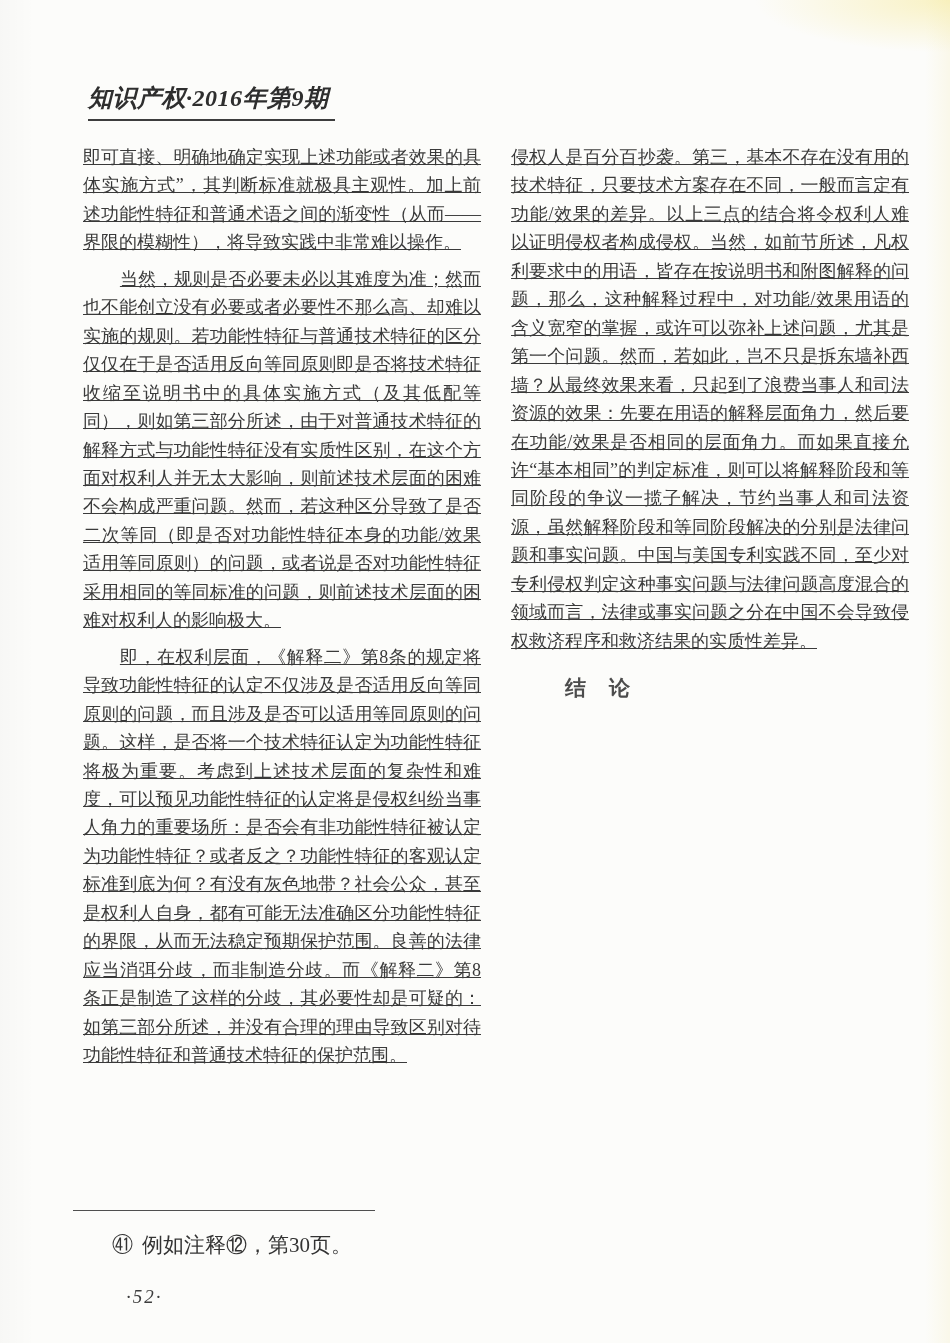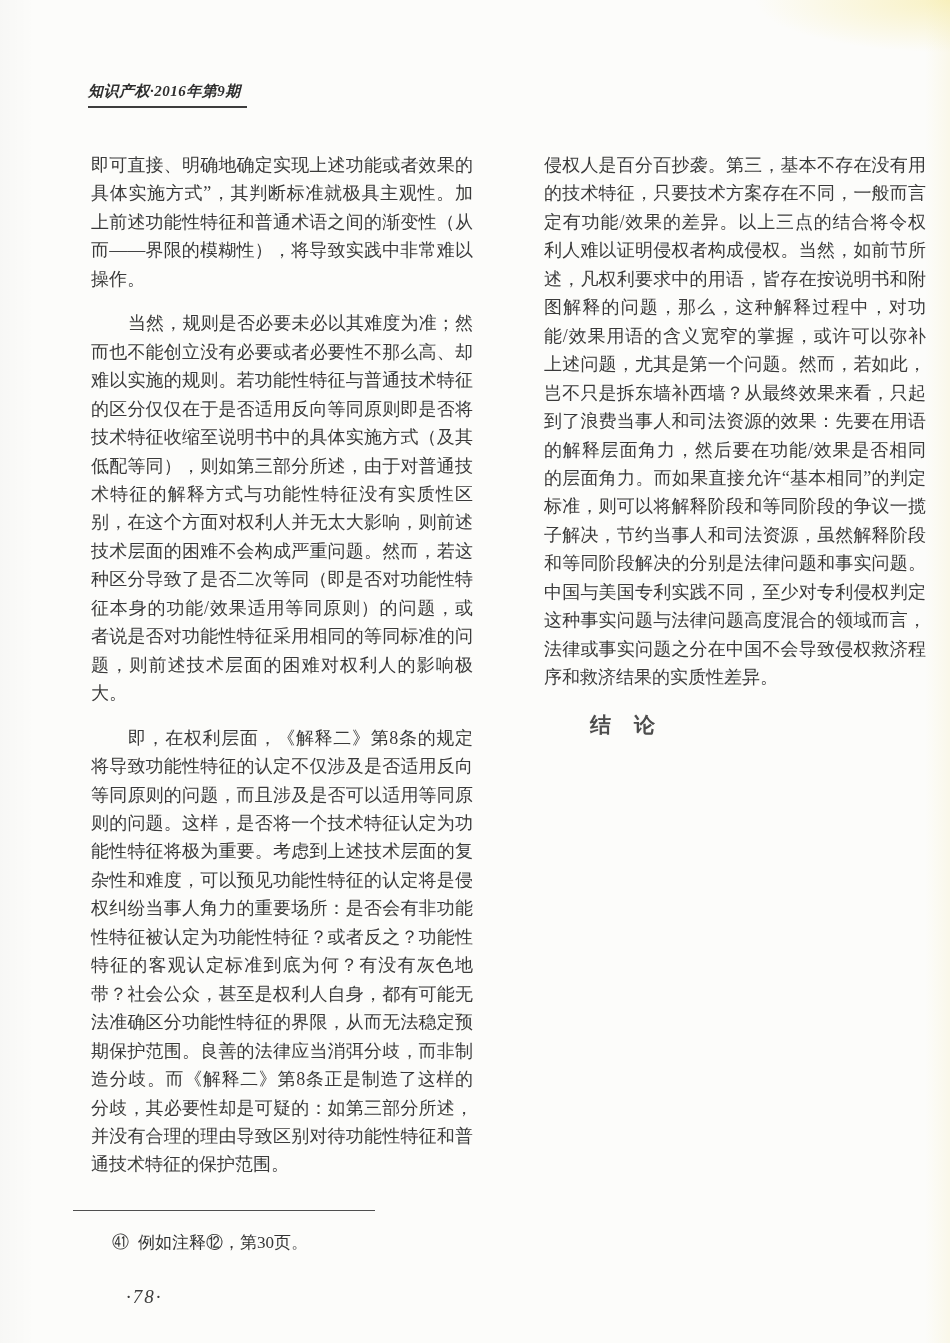--- a/index.html
+++ b/index.html
@@ -20,37 +20,38 @@
   
   .page::before{
     content:"";position:absolute;inset:0;pointer-events:none;
     background:
       radial-gradient(260px 70px at 100% 0%, rgba(246,233,150,0.55), rgba(246,233,150,0) 75%),
       linear-gradient(to right, rgba(0,0,0,0.018), rgba(0,0,0,0) 35px),
       linear-gradient(to left, rgba(240,228,160,0.18), rgba(240,228,160,0) 25px);
   }
   .journal-header{
     position:absolute;left:88px;top:82px;
-    font-size:15px;font-weight:bold;font-style:italic;
+    font-size:24px;font-weight:bold;font-style:italic;
     color:#2e2e2e;letter-spacing:0.5px;
     padding:0 6px 5px 0;
     border-bottom:2px solid #3d3d3d;
     white-space:nowrap;
   }
   .col{
     position:absolute;top:135px;width:414px;
     text-align:justify;overflow:hidden;
   }
   .col-left{left:75px;height:1072px;}
-  .col-right{left:528px;height:1092px;}
+  .col-right{left:503px;height:1092px;}
   .col p{
-    margin:16px;
+    margin:8px;
     font-size:18px;line-height:28.45px;
     color:var(--ink);
     text-indent:2.05em;
+    text-decoration:underline;
   }
   .col p.continuation{text-indent:0;}
   .conclusion-heading{
     font-family:"Liberation Sans","DejaVu Sans",sans-serif;
     font-weight:bold;
     font-size:21px;
     color:var(--heading);
     margin:19px 0 28px 62px;
     letter-spacing:1px;
   }
@@ -64,21 +65,21 @@
     font-size:17px;
     margin-left:3px;
   }
   .footnote-rule{
     position:absolute;left:73px;top:1210px;
     width:302px;height:0;
     border-top:1.6px solid #4f4f4f;
   }
   .footnote{
     position:absolute;left:112px;top:1231px;
-    font-size:17px;color:#333;
+    font-size:21px;color:#333;
     white-space:nowrap;
   }
   .footnote .footnote-marker{margin-right:9px;}
   .page-number{
     position:absolute;left:126px;top:1286px;
     font-size:19px;font-style:italic;
     color:#3d3d3d;letter-spacing:2px;
   }
 </style>
 </head>
@@ -98,15 +99,15 @@
     <p class="continuation">侵权人是百分百抄袭。第三，基本不存在没有用的技术特征，只要技术方案存在不同，一般而言定有功能/效果的差异。以上三点的结合将令权利人难以证明侵权者构成侵权。当然，如前节所述，凡权利要求中的用语，皆存在按说明书和附图解释的问题，那么，这种解释过程中，对功能/效果用语的含义宽窄的掌握，或许可以弥补上述问题，尤其是第一个问题。然而，若如此，岂不只是拆东墙补西墙？从最终效果来看，只起到了浪费当事人和司法资源的效果：先要在用语的解释层面角力，然后要在功能/效果是否相同的层面角力。而如果直接允许“基本相同”的判定标准，则可以将解释阶段和等同阶段的争议一揽子解决，节约当事人和司法资源，虽然解释阶段和等同阶段解决的分别是法律问题和事实问题。中国与美国专利实践不同，至少对专利侵权判定这种事实问题与法律问题高度混合的领域而言，法律或事实问题之分在中国不会导致侵权救济程序和救济结果的实质性差异。</p>
     <h2 class="conclusion-heading">结　论</h2>
   </section>
 
   <div class="footnote-rule"></div>
 
   <div class="footnote">
     <span class="footnote-marker">㊶</span><span>例如注释⑫，第30页。</span>
   </div>
 
-  <div class="page-number">·78·</div>
+  <div class="page-number">·52·</div>
 
 </div>
 
 </body></html>

